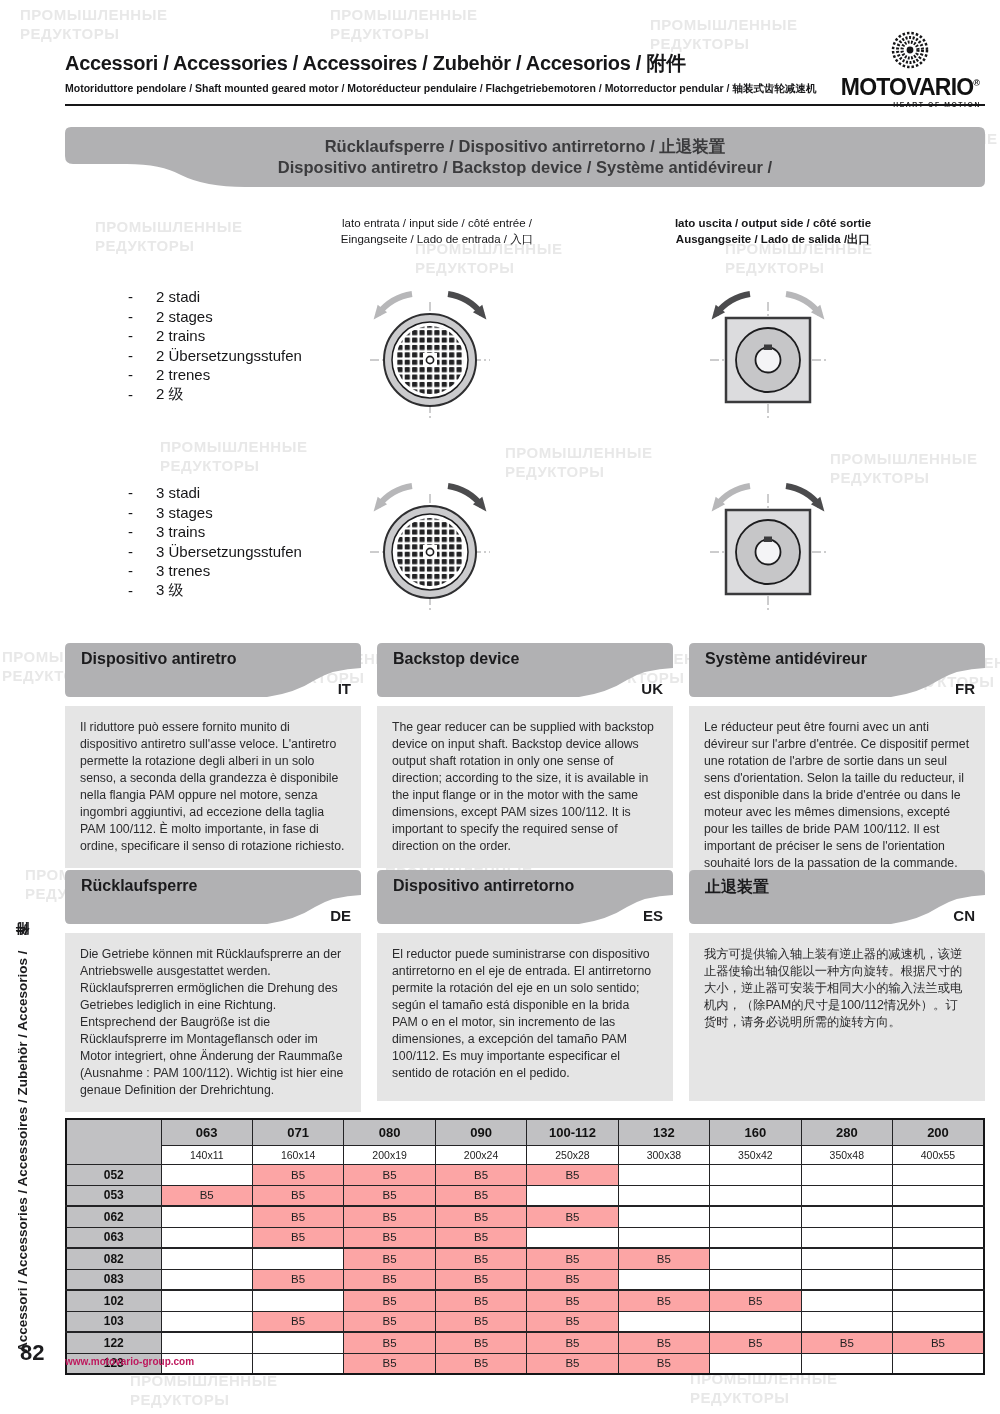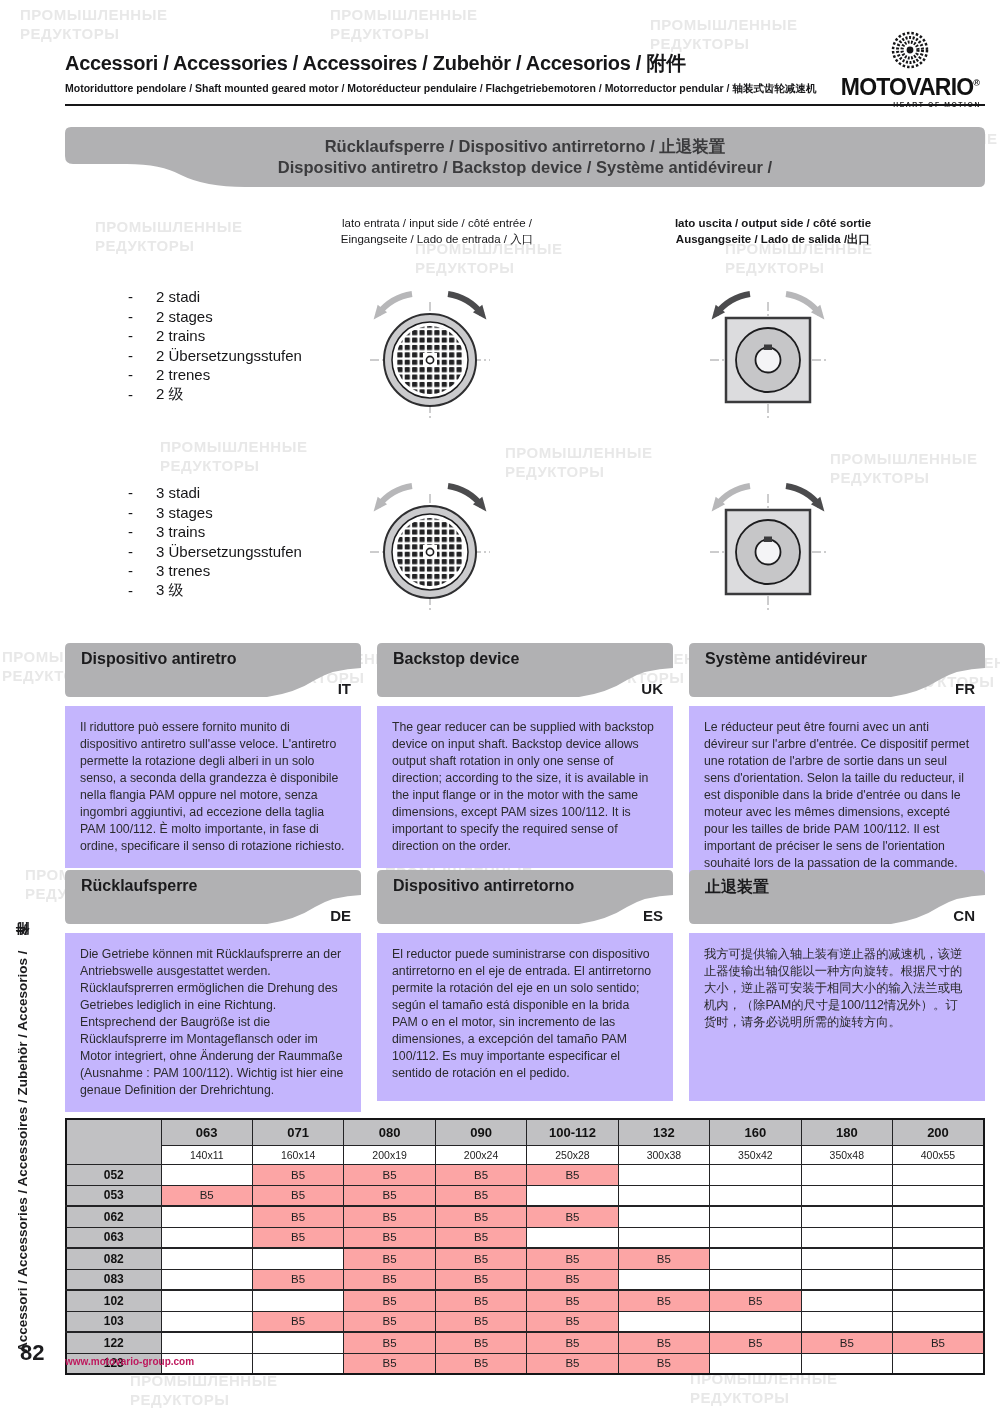--- a/index.html
+++ b/index.html
@@ -41,21 +41,21 @@
   .arr-gray { stroke:#b7b7b9; }
   .arr-dark { stroke:#4b4b4d; }
   
   .blocks-row { position:absolute; left:65px; width:920px; display:flex; gap:16px; z-index:6; }
   .row1 { top:643px; } .row2 { top:870px; }
   .block { width:296px; }
   .block-header { position:relative; height:60px; }
   .block-header svg { position:absolute; inset:0; width:100%; height:100%; }
   .block-title { position:absolute; left:16px; top:7px; font-size:16px; font-weight:700; color:#1b1b1d; z-index:2; }
   .block-lang { position:absolute; right:10px; top:37px; font-size:15px; font-weight:700; color:#1b1b1d; z-index:2; }
-  .block-body { background:#c4b5fd; margin-top:3px; padding:13px 15px; font-size:12.3px;
+  .block-body { background:#e5e5e5; margin-top:3px; padding:13px 15px; font-size:12.3px;
                 line-height:1.38; color:#2b2b2d; }
   .row1 .block-body { min-height:158px; }
   .row2 .block-body { min-height:168px; }
   
   .table-wrap { position:absolute; left:65px; top:1118px; width:920px; z-index:9; }
   table { border-collapse:collapse; width:100%; table-layout:fixed; background:#fff; }
   th, td { border:1px solid #232325; text-align:center; vertical-align:middle; }
   table { border:2px solid #151517; }
   col.label-col { width:95px; }
   .hdr-row th { height:26px; font-size:13px; font-weight:700; background:#c1c1c3; color:#111; }
@@ -281,21 +281,21 @@
         <thead>
           <tr class="hdr-row">
             <th rowspan="2" class="corner-cell"></th>
             <th>063</th>
             <th>071</th>
             <th>080</th>
             <th>090</th>
             <th>100-112</th>
             <th>132</th>
             <th>160</th>
-            <th>180</th>
+            <th>280</th>
             <th>200</th>
           </tr>
           <tr class="dim-row">
             <td>140x11</td>
             <td>160x14</td>
             <td>200x19</td>
             <td>200x24</td>
             <td>250x28</td>
             <td>300x38</td>
             <td>350x42</td>

